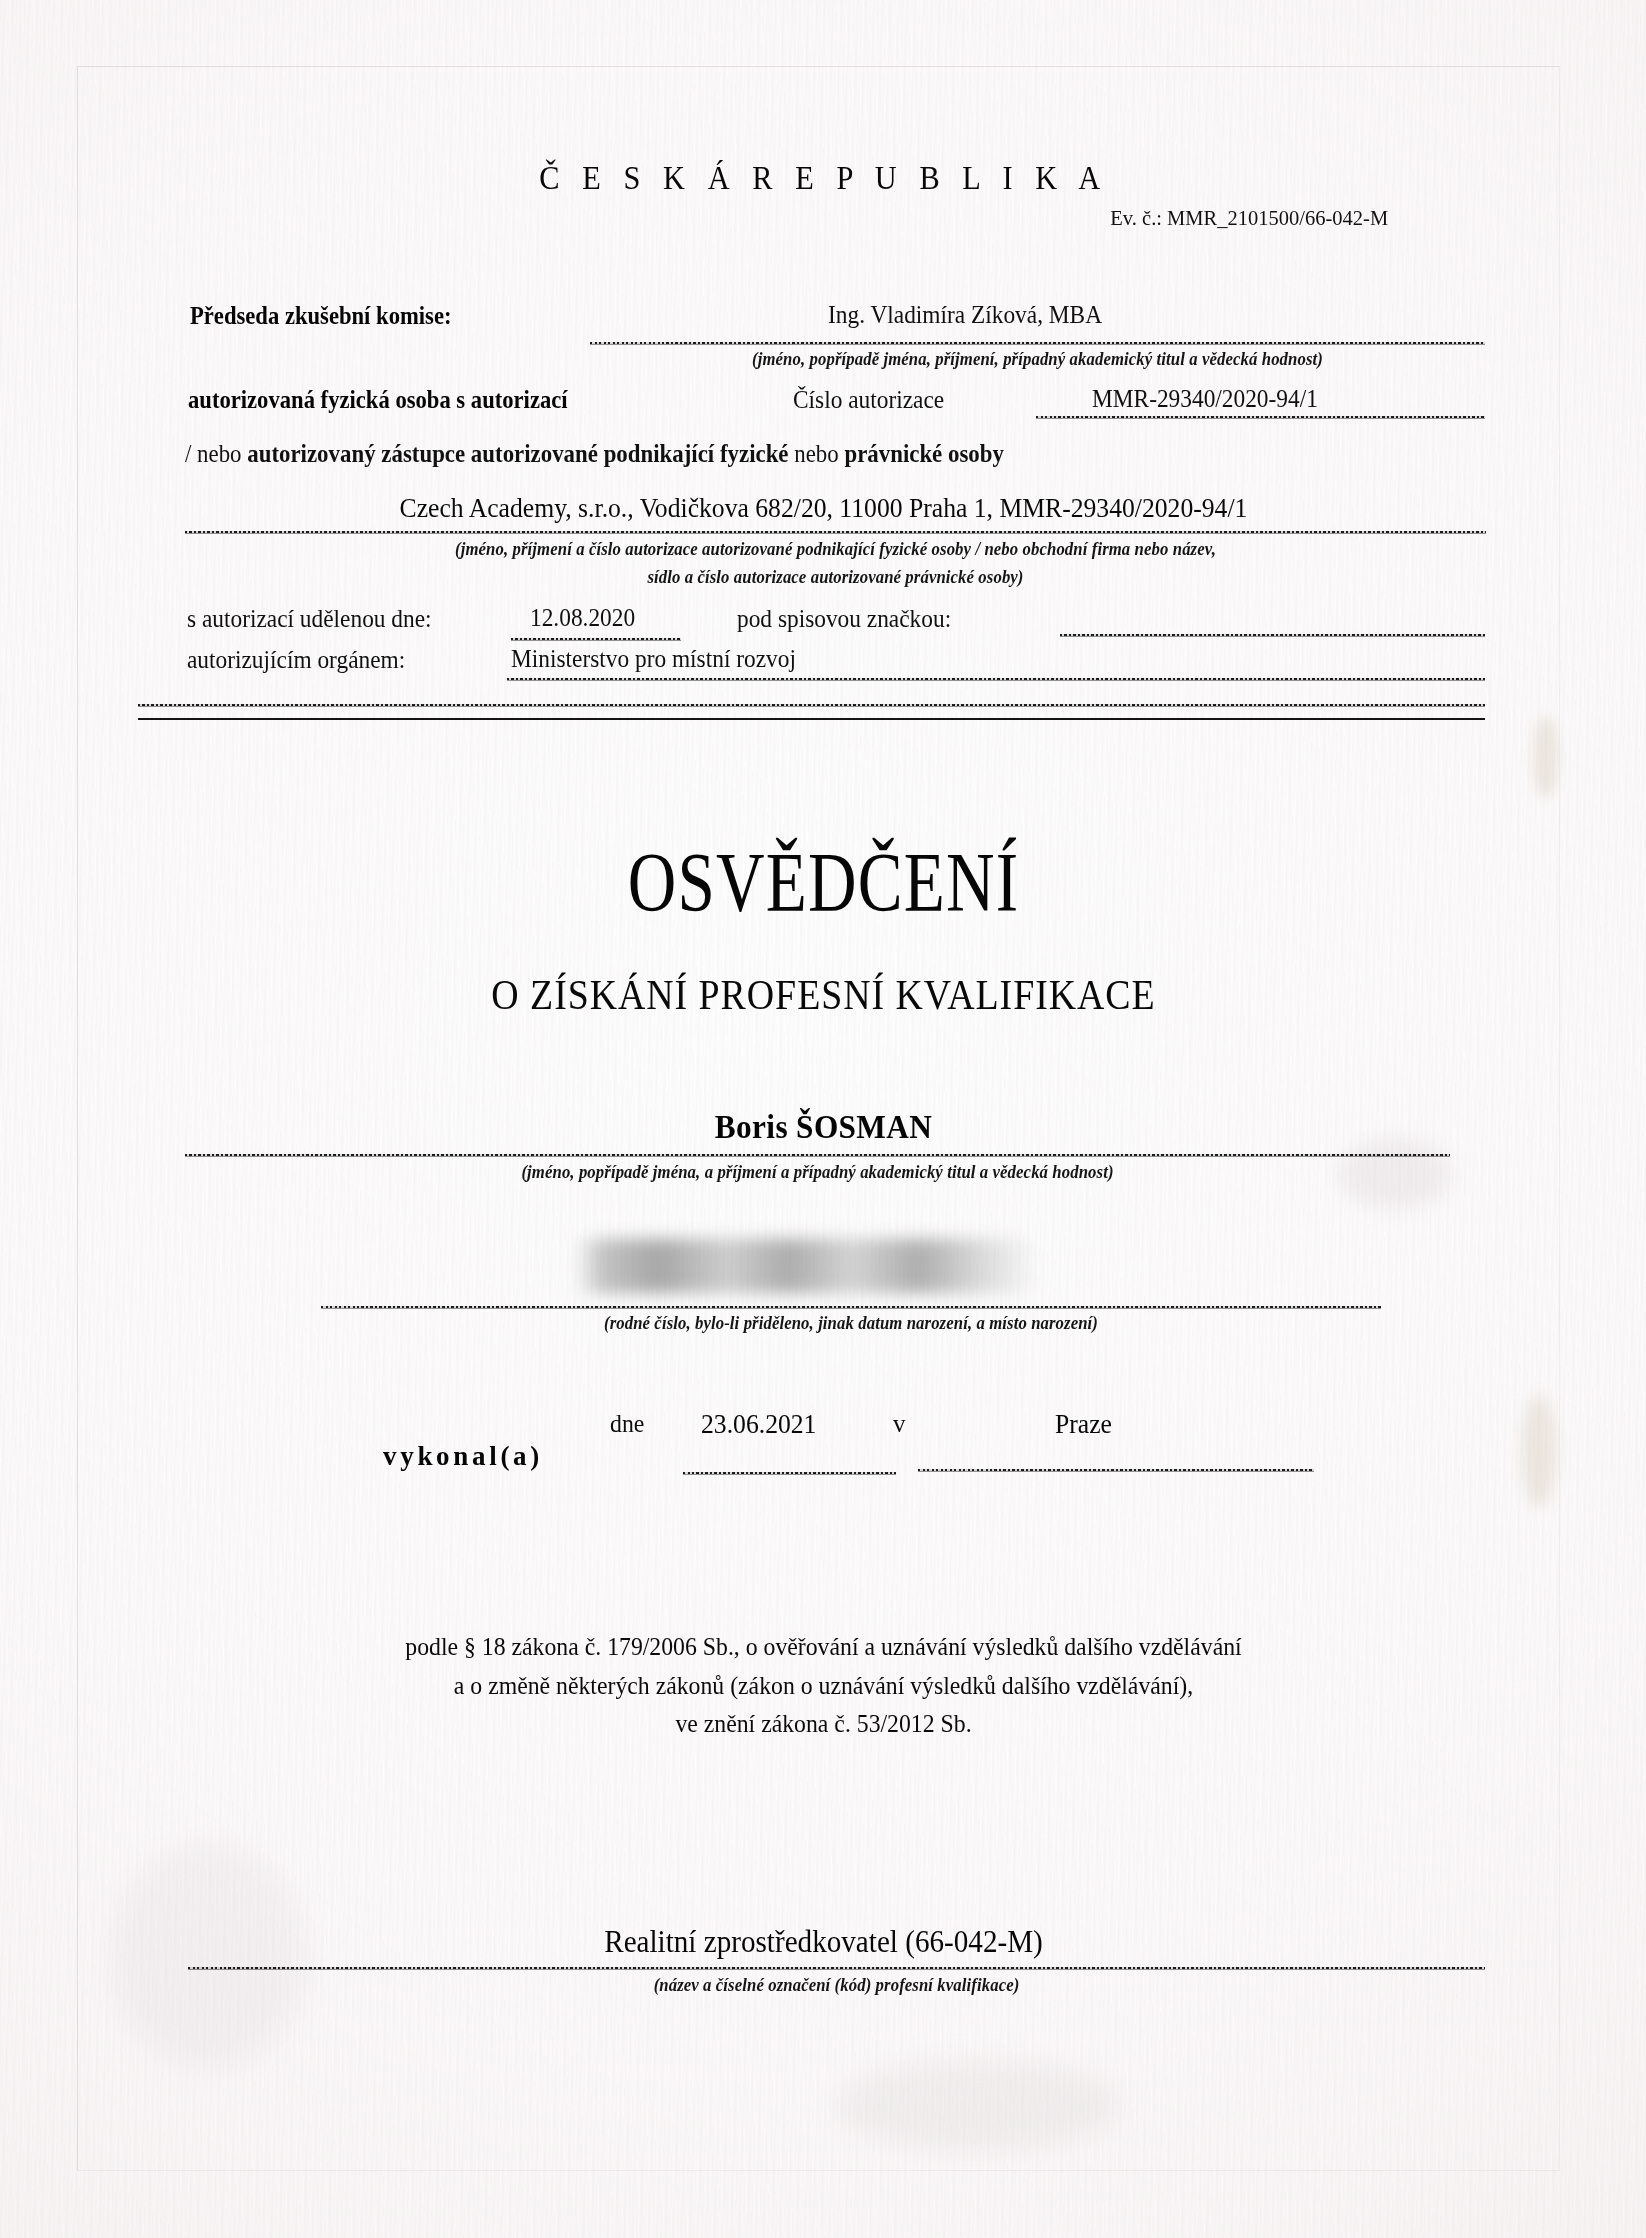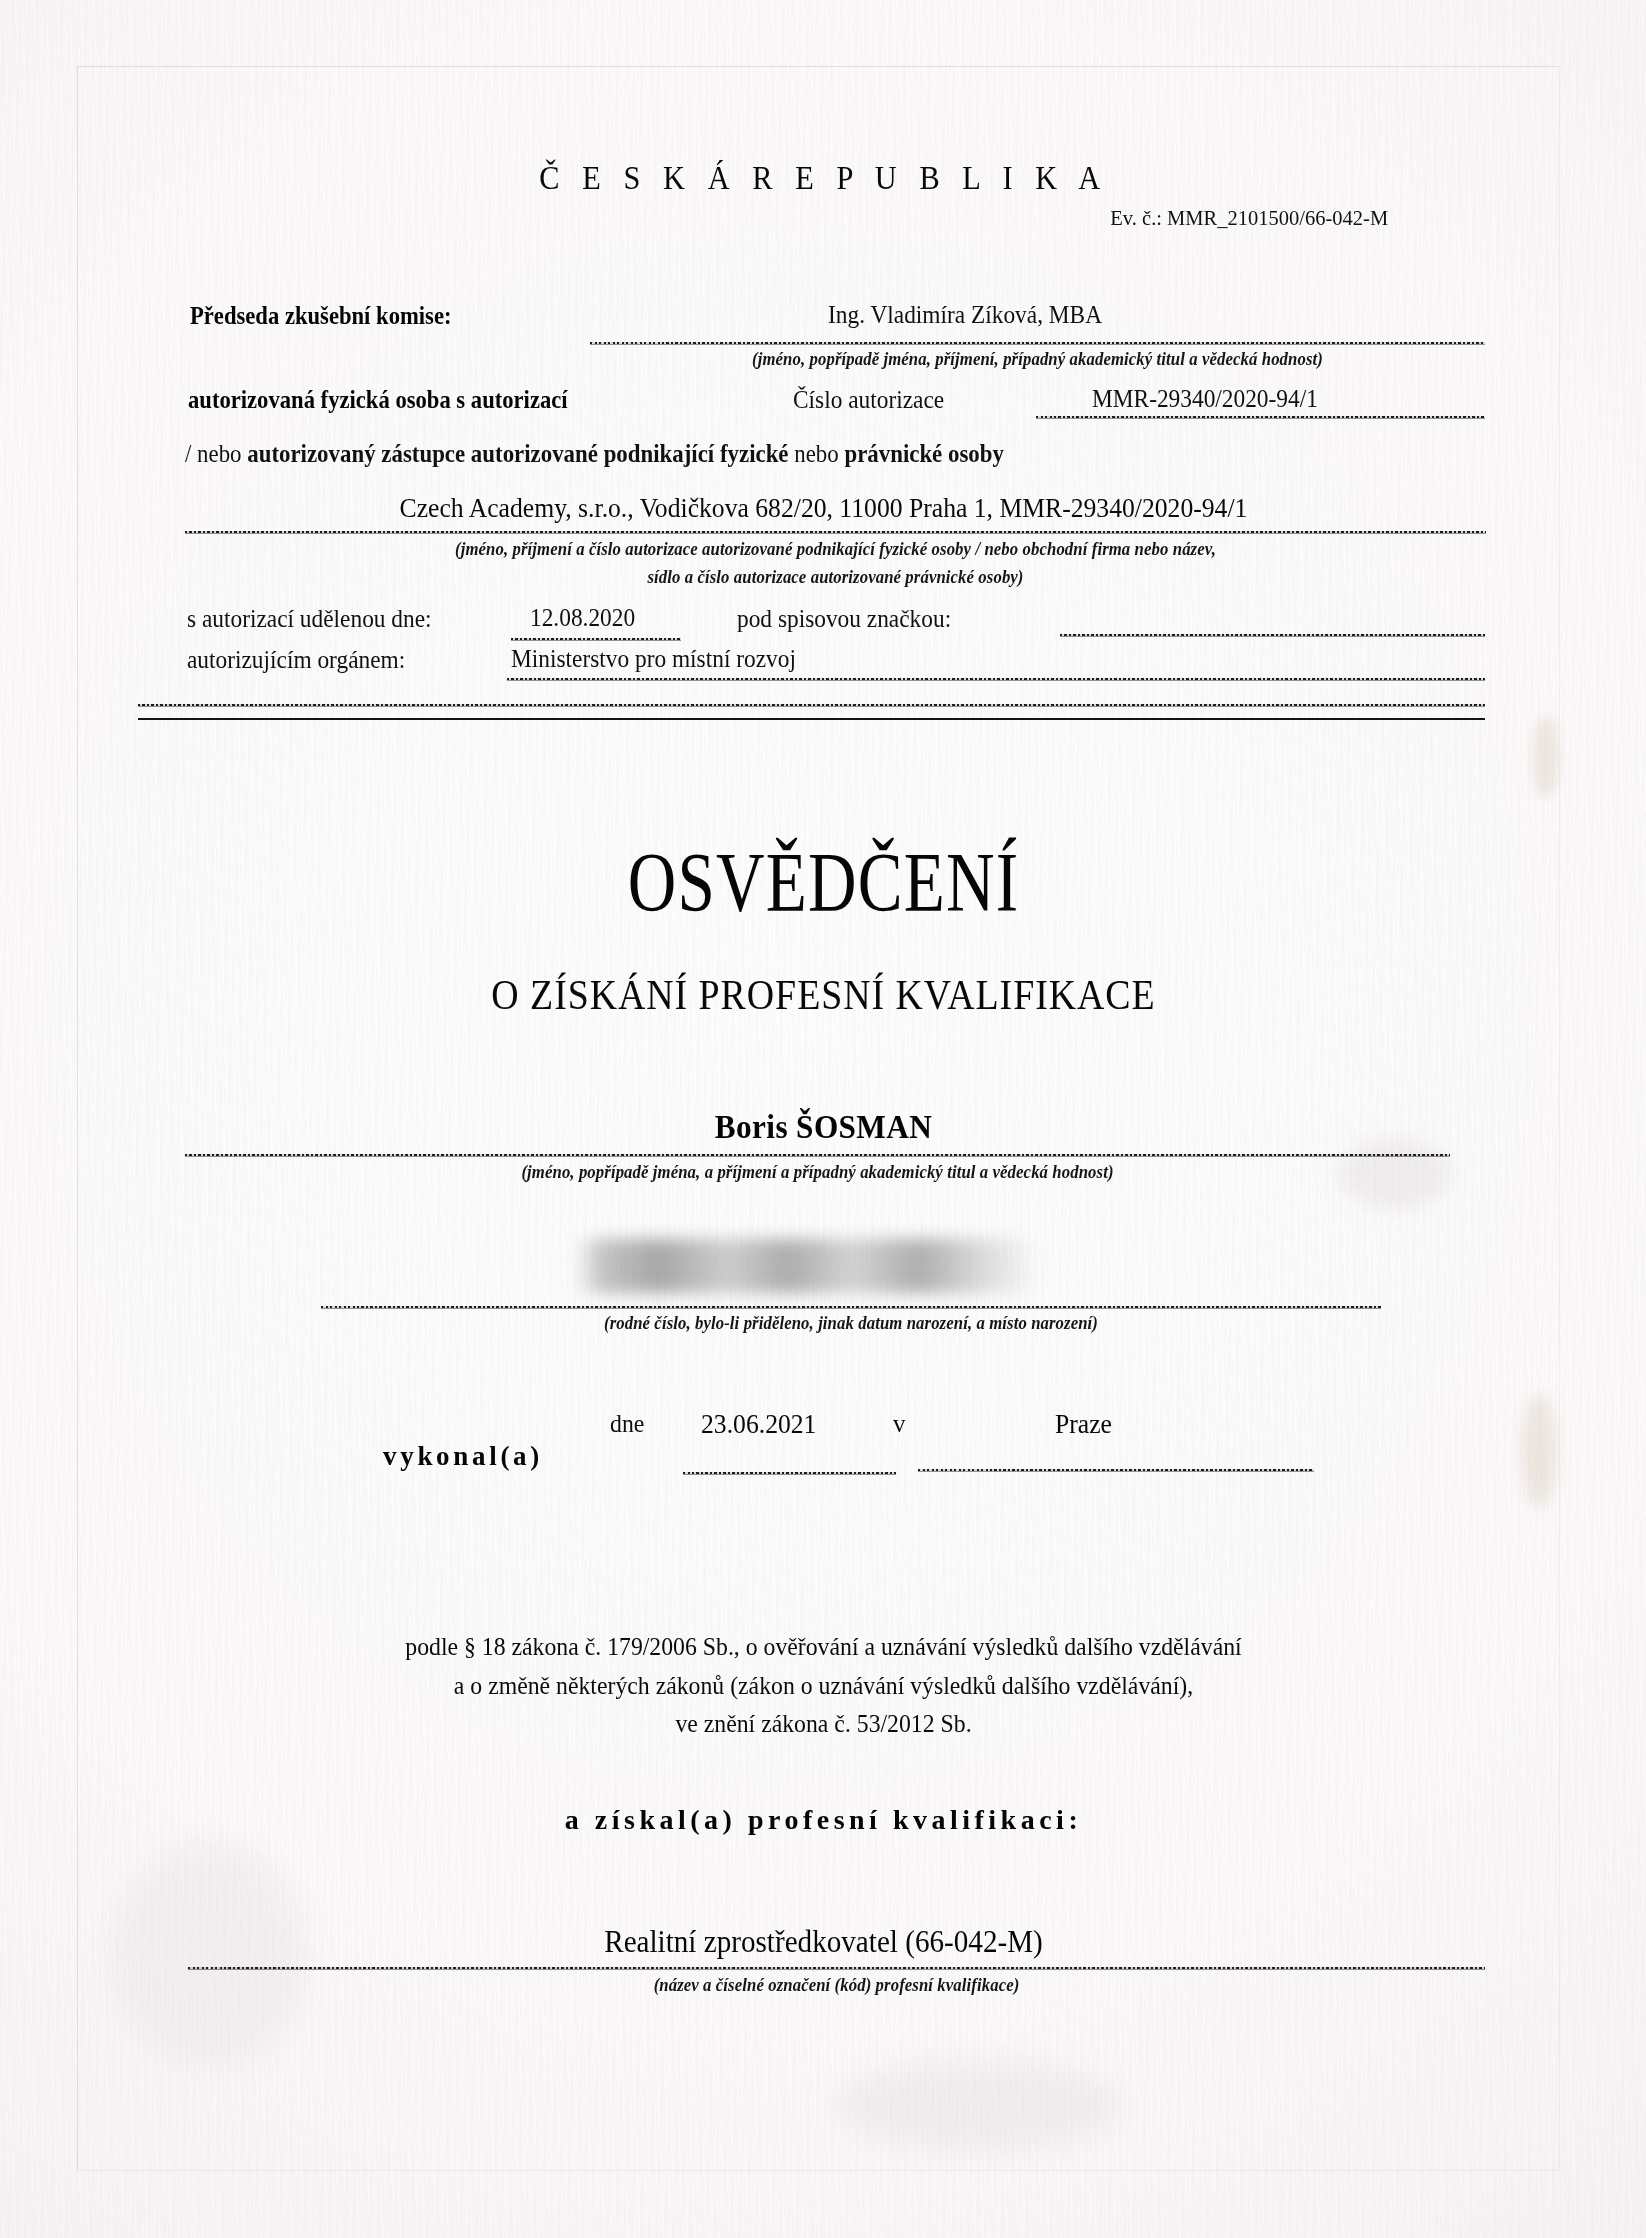--- a/index.html
+++ b/index.html
@@ -235,21 +235,20 @@
   <div class="abs" style="left:1055px;top:1409px;font-size:27px;white-space:nowrap;color:#080808;transform:scaleX(.95);transform-origin:left center;">Praze</div>
 
   <div class="dotrule" style="left:683px;top:1472px;width:213px;"></div>
   <div class="dotrule" style="left:918px;top:1469px;width:396px;"></div>
 
 
   <div class="legal" style="top:1627px;">podle § 18 zákona č. 179/2006 Sb., o ověřování a uznávání výsledků dalšího vzdělávání</div>
   <div class="legal" style="top:1666px;">a o změně některých zákonů (zákon o uznávání výsledků dalšího vzdělávání),</div>
   <div class="legal" style="top:1704px;">ve znění zákona č. 53/2012 Sb.</div>
 
-  <div class="centerline" style="top:1804px;font-size:28px;font-weight:700;letter-spacing:4.5px;color:#050505;">a získal(a) profesní kvalifikaci:</div>
 
   <div id="qual-name" style="top:1924px;">Realitní zprostředkovatel (66-042-M)</div>
 
   <div class="dotrule" style="left:188px;top:1967px;width:1297px;"></div>
 
   <div class="cap abs" style="left:188px;top:1975px;width:1297px;">(název a číselné označení (kód) profesní kvalifikace)</div>
 
 </div>
 
 

